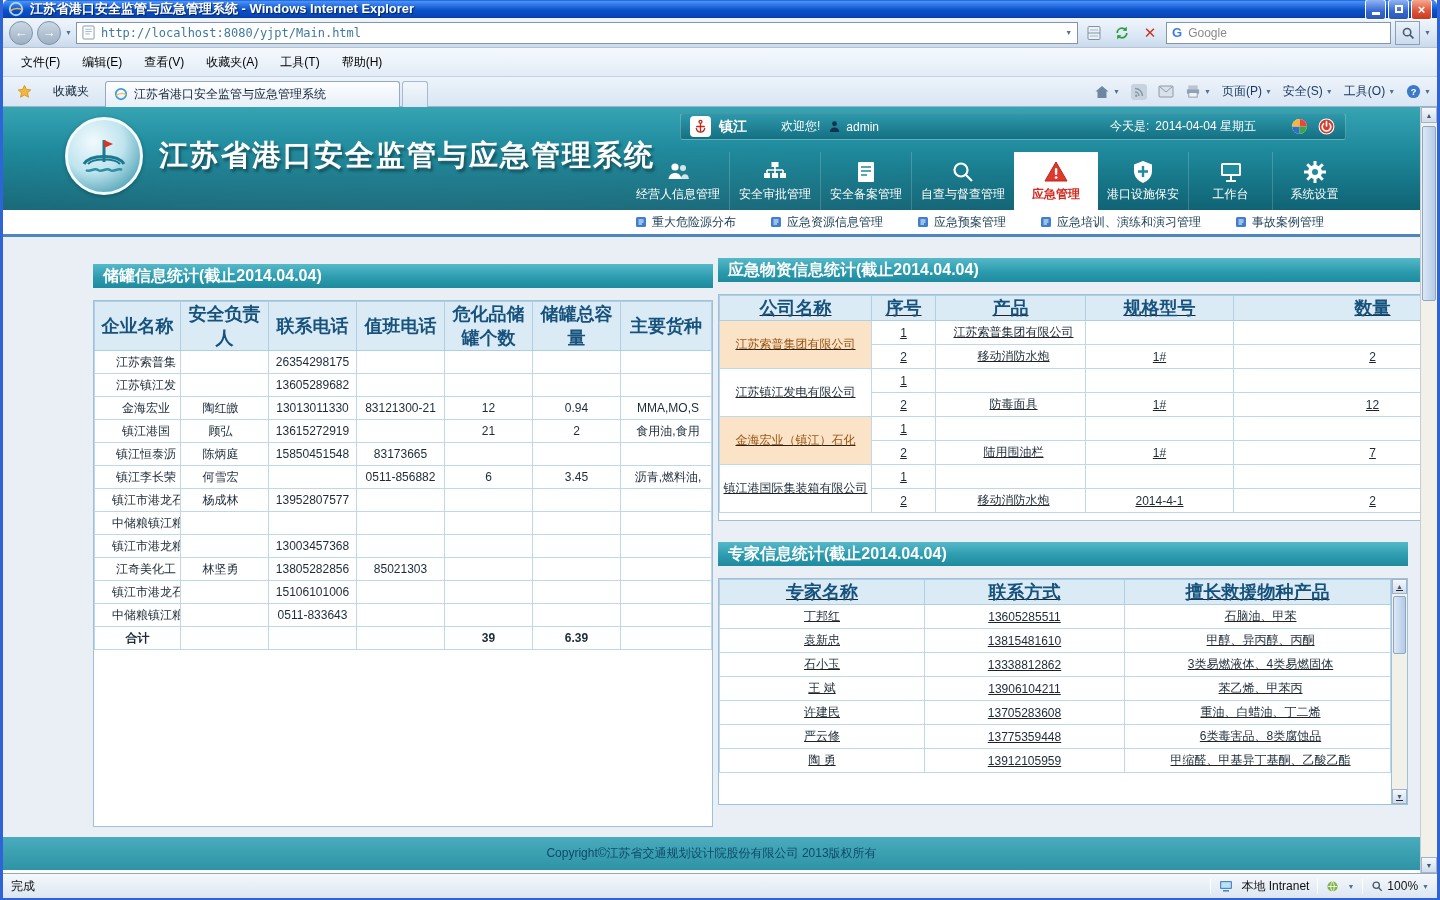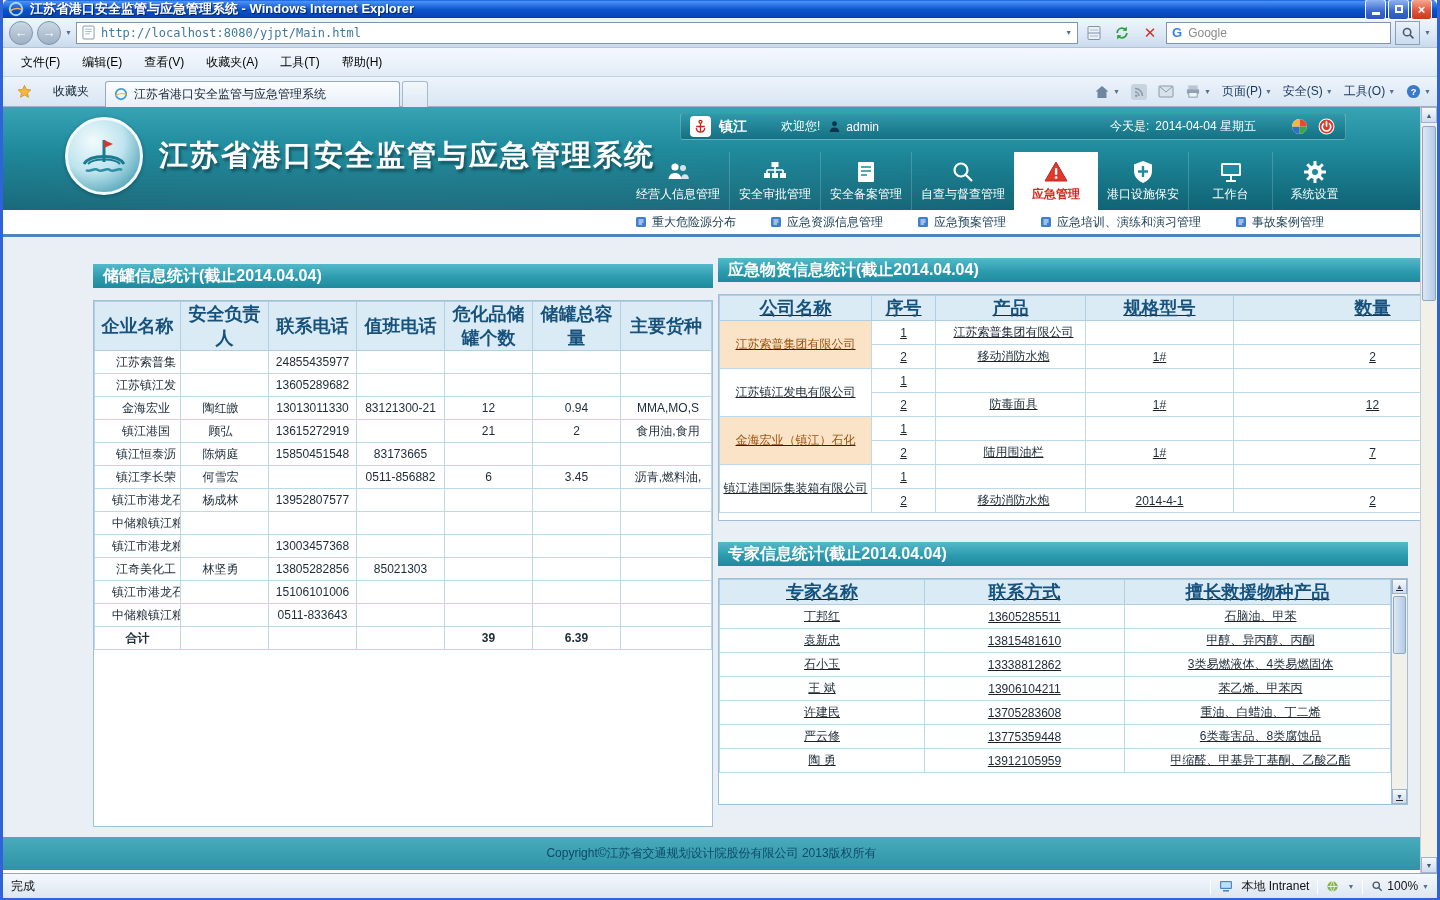--- a/index.html
+++ b/index.html
@@ -503,21 +503,21 @@
                     <th>值班电话</th>
                     <th>危化品储罐个数</th>
                     <th>储罐总容量</th>
                     <th>主要货种</th>
                   </tr>
                 </thead>
               <tbody id="tank-body">
                   <tr>
                     <td class="tc0">江苏索普集</td>
                     <td class="tc1"></td>
-                    <td class="tc2">24855435977</td>
+                    <td class="tc2">26354298175</td>
                     <td class="tc3"></td>
                     <td class="tc4"></td>
                     <td class="tc5"></td>
                     <td class="tc6"></td>
                   </tr>
                   <tr>
                     <td class="tc0">江苏镇江发</td>
                     <td class="tc1"></td>
                     <td class="tc2">13605289682</td>
                     <td class="tc3"></td>

